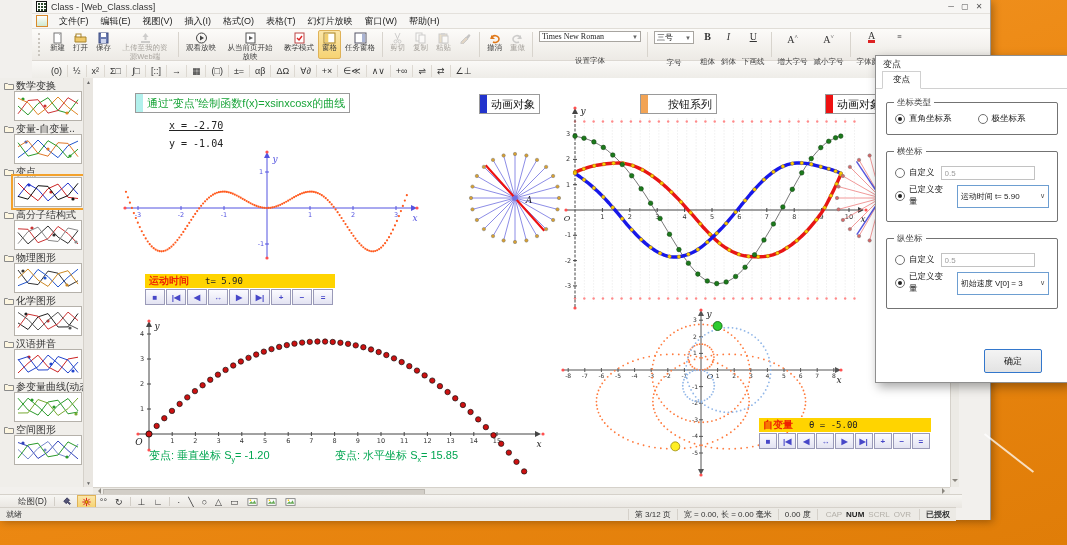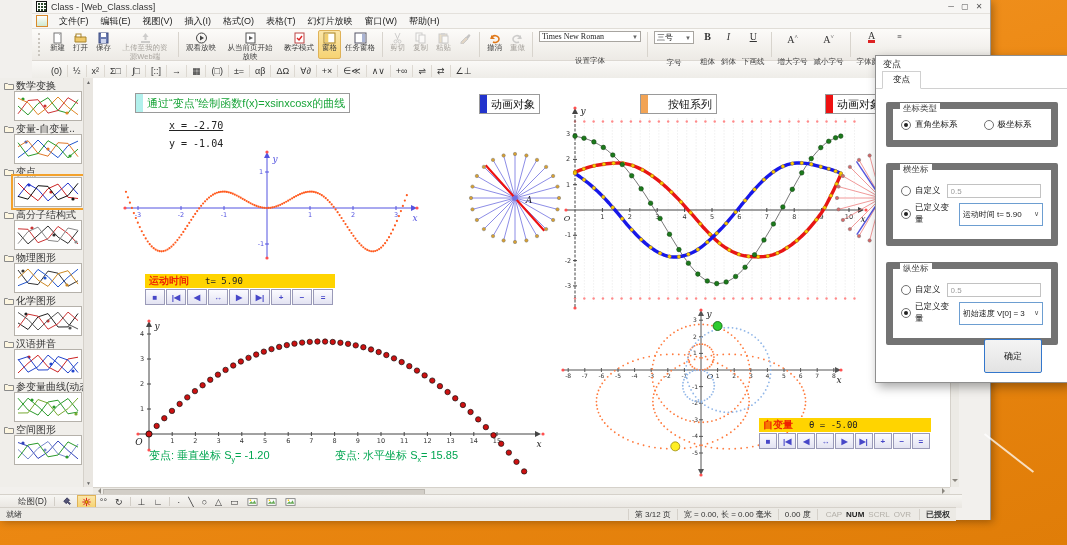--- a/index.html
+++ b/index.html
@@ -72,29 +72,29 @@
   .statusbar{position:absolute;left:0;top:507px;width:956px;height:13px;background:#eceae5;border-top:1px solid #d5d1ca;display:flex;align-items:center;font-size:8px;color:#333;}
   .scell{padding:0 6px;border-left:1px solid #d5d1ca;height:11px;display:flex;align-items:center;white-space:nowrap;}
   .ind{margin:0 2px;color:#b3afa8;}
   .ind.on{color:#222;font-weight:bold;}
   .st-fill{flex:1;}
   
   .dialog{position:absolute;left:875px;top:55px;width:192px;height:326px;background:#fff;border:1px solid #8f8f8f;box-shadow:3px 4px 10px rgba(0,0,0,.35);z-index:50;font-size:8.5px;color:#222;}
   .dlg-title{height:16px;display:flex;align-items:center;padding:0 7px;font-size:9px;background:#fff;}
   .dlg-tabs{border-bottom:1px solid #d0d0d0;padding-left:6px;height:16px;display:flex;align-items:flex-end;}
   .dlg-tab{border:1px solid #d0d0d0;border-bottom:1px solid #fff;background:#fff;padding:2px 10px;font-size:8.5px;position:relative;top:1px;}
-  .grp{position:relative;border:7px solid #737373;border-radius:2px;margin:13px 10px 16px;padding:10px 8px 9px;}
+  .grp{position:relative;border:1px solid #737373;border-radius:2px;margin:13px 10px 16px;padding:10px 8px 9px;}
   .grp-legend{position:absolute;top:-6px;left:7px;background:#fff;padding:0 3px;font-size:8.5px;color:#444;}
   .drow{display:flex;align-items:center;margin:4px 0;}
   .radio{width:8px;height:8px;border:1px solid #707070;border-radius:50%;margin-right:4px;position:relative;flex:none;background:#fff;}
   .radio.checked::after{content:"";position:absolute;left:2px;top:2px;width:4px;height:4px;background:#222;border-radius:50%;}
   .dis-input{width:86px;height:12px;border:1px solid #c2c2c2;font-size:8px;color:#9a9a9a;padding:0 3px;margin-left:6px;background:#fff;font-family:"Liberation Sans",sans-serif;}
   .dcombo{width:86px;height:13px;border:1px solid #6d9ed1;background:#fff;display:flex;align-items:center;justify-content:space-between;padding:4px 3px;margin-left:6px;font-size:8px;overflow:hidden;white-space:nowrap;}
   .dcombo .carr{color:#555;font-size:7px;flex:none;margin-left:2px;}
-  .ok-btn{position:absolute;left:108px;bottom:9px;width:58px;height:34px;background:linear-gradient(#f4f4f4,#e3e3e3);border:1px solid #3377cc;font-size:9px;color:#222;border-radius:2px;font-family:"Liberation Sans",sans-serif;}
+  .ok-btn{position:absolute;left:108px;bottom:9px;width:58px;height:24px;background:linear-gradient(#f4f4f4,#e3e3e3);border:1px solid #3377cc;font-size:9px;color:#222;border-radius:2px;font-family:"Liberation Sans",sans-serif;}
   .artifact-line{position:absolute;left:978px;top:452px;width:62px;border-top:2px solid rgba(255,255,255,.75);transform:rotate(38deg);}
   svg{display:block;}
   .plot{position:absolute;}
 </style>
 </head>
 <body>
 
 <div class="win">
   <div class="titlebar">
     <span class="t-ico"></span>

